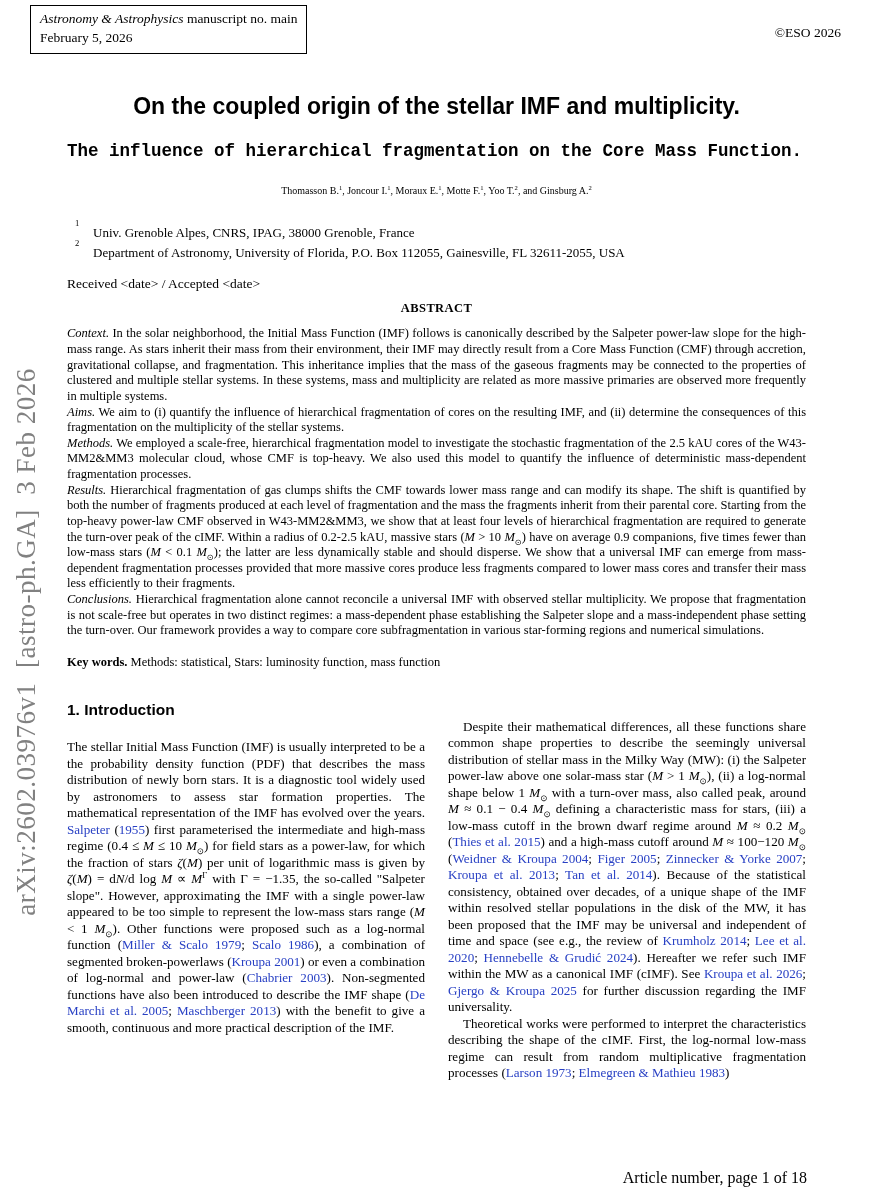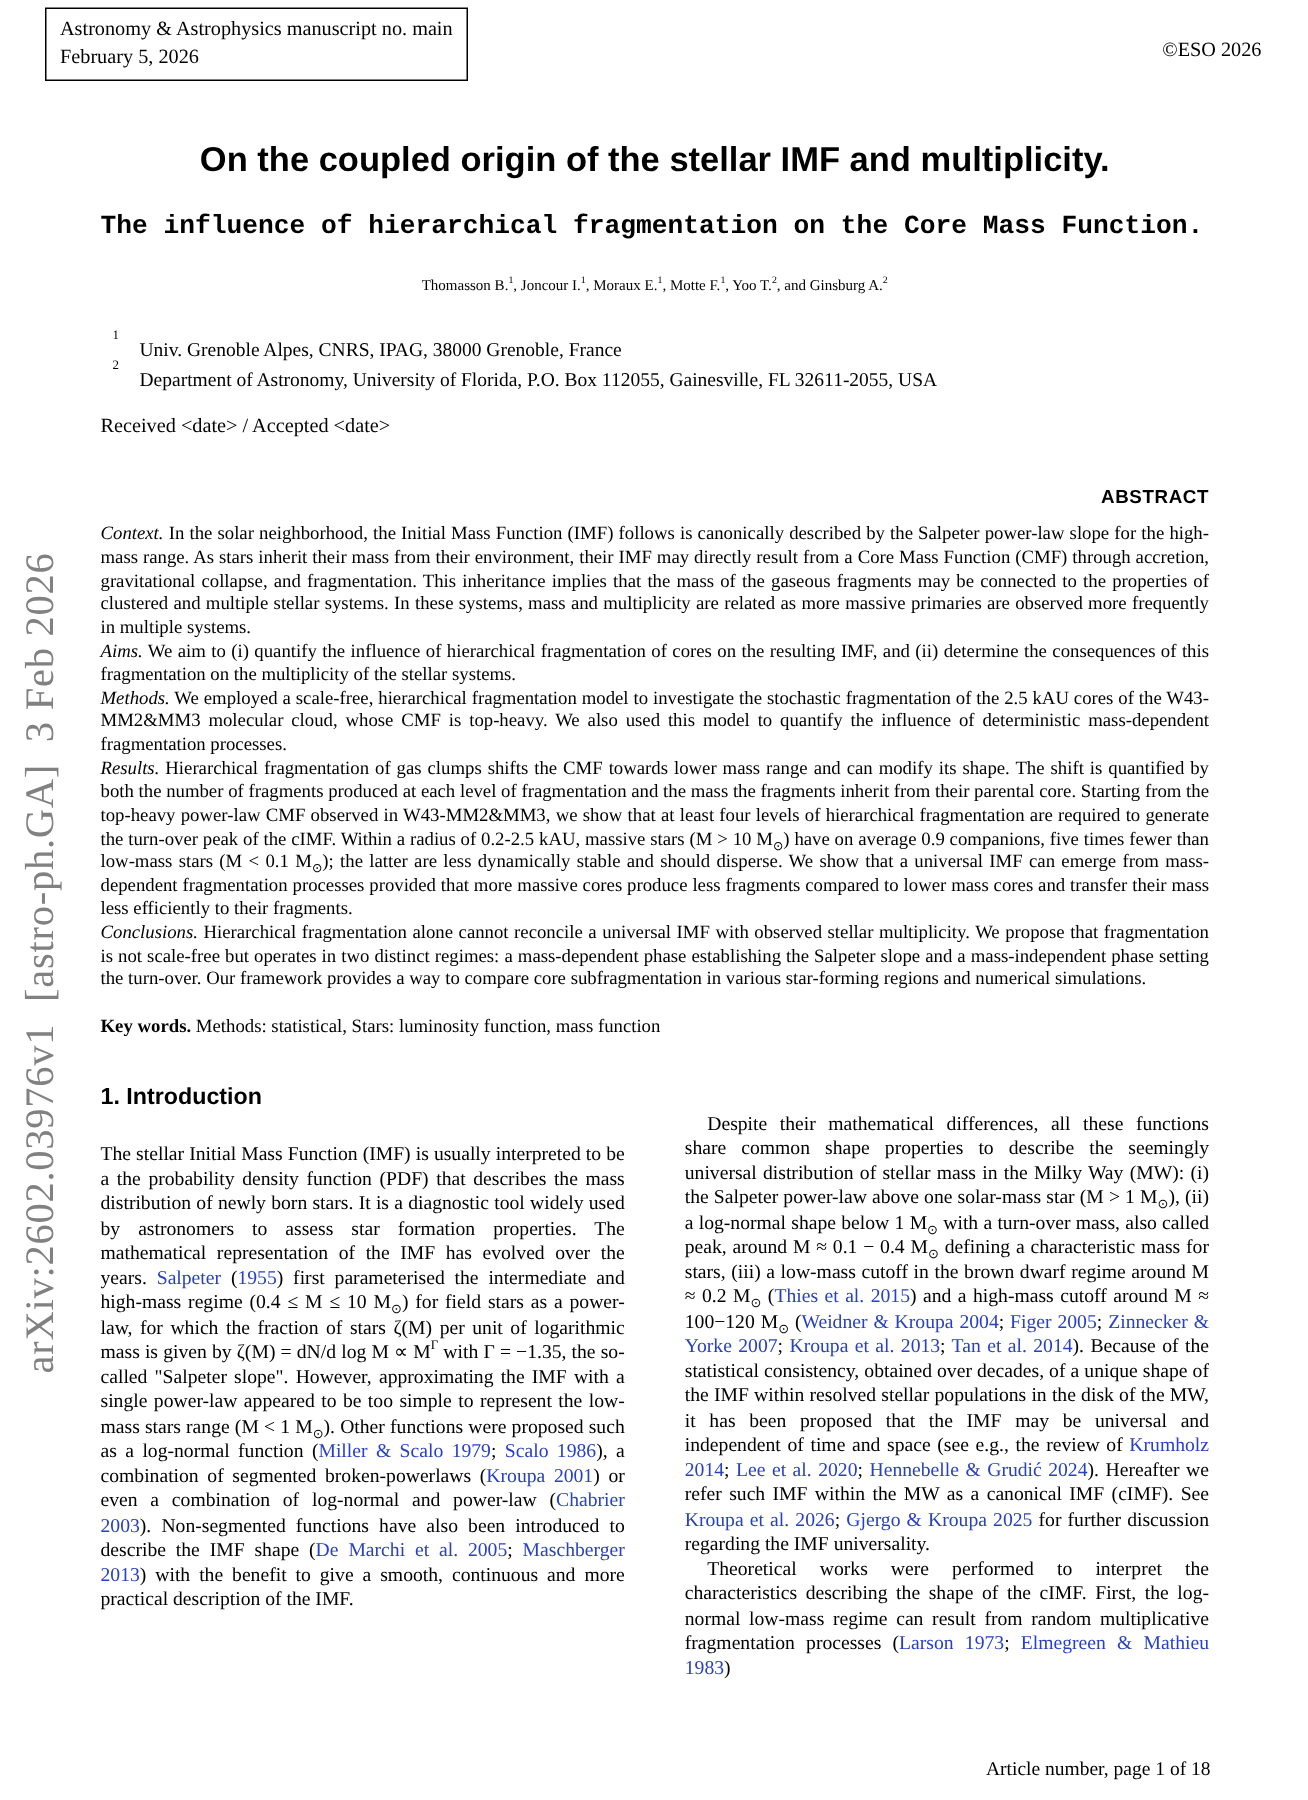--- a/index.html
+++ b/index.html
@@ -75,71 +75,71 @@
     line-height: 1.5;
     padding-left: 8px;
   }
   .affil { display: flex; }
   .affil-num { width: 18px; flex: 0 0 18px; text-align: left; }
   .received {
     margin-top: 14px;
     font-size: 13.5px;
   }
   .abstract-heading {
-    text-align: right;
-    font-family: Liberation Sans, sans-serif;
+    text-align: center;
+    font-family: Liberation Serif, serif;
     font-weight: bold;
     font-size: 12.5px;
     letter-spacing: 0.4px;
-    margin-top: 32px;
+    margin-top: 9px;
   }
   .abstract {
     margin-top: 10px;
     font-size: 12.5px;
     line-height: 1.25;
     text-align: justify;
   }
   .abs-par { margin: 0; }
   .lead { font-style: italic; }
   .keywords {
     margin-top: 16px;
     font-size: 12.5px;
     text-align: justify;
     font-family: Liberation Serif, serif;
   }
   .kw-label { font-weight: bold; }
   .columns {
     display: flex;
-    gap: 40px;
+    gap: 23px;
     margin-top: 26px;
   }
   .col {
     flex: 1;
     font-size: 13.1px;
     line-height: 1.26;
     text-align: justify;
   }
   .section-heading {
     font-family: "Liberation Sans", sans-serif;
     font-weight: bold;
     font-size: 15.5px;
     margin: 4px 0 20px 0;
   }
   .col-right { padding-top: 6px; margin-top: 17px; }
   .body-par { margin: 0; }
   .indent { text-indent: 15px; }
   .sup { font-size: 66%; vertical-align: super; line-height: 0; }
   .sub { font-size: 66%; vertical-align: sub; line-height: 0; }
-  .i { }
+  .i { font-style: italic; }
   .link { color: var(--link-color); }
   .footer {
     position: absolute;
     right: 65px;
     bottom: 13px;
-    font-size: 13px;
+    font-size: 16px;
   }
 </style>
 </head>
 <body>
 
 <div class="page">
 
   <div class="header-box">
     <div class="hb-line"><span class="i">Astronomy &amp; Astrophysics</span> manuscript no. main</div>
     <div class="hb-line">February 5, 2026</div>

